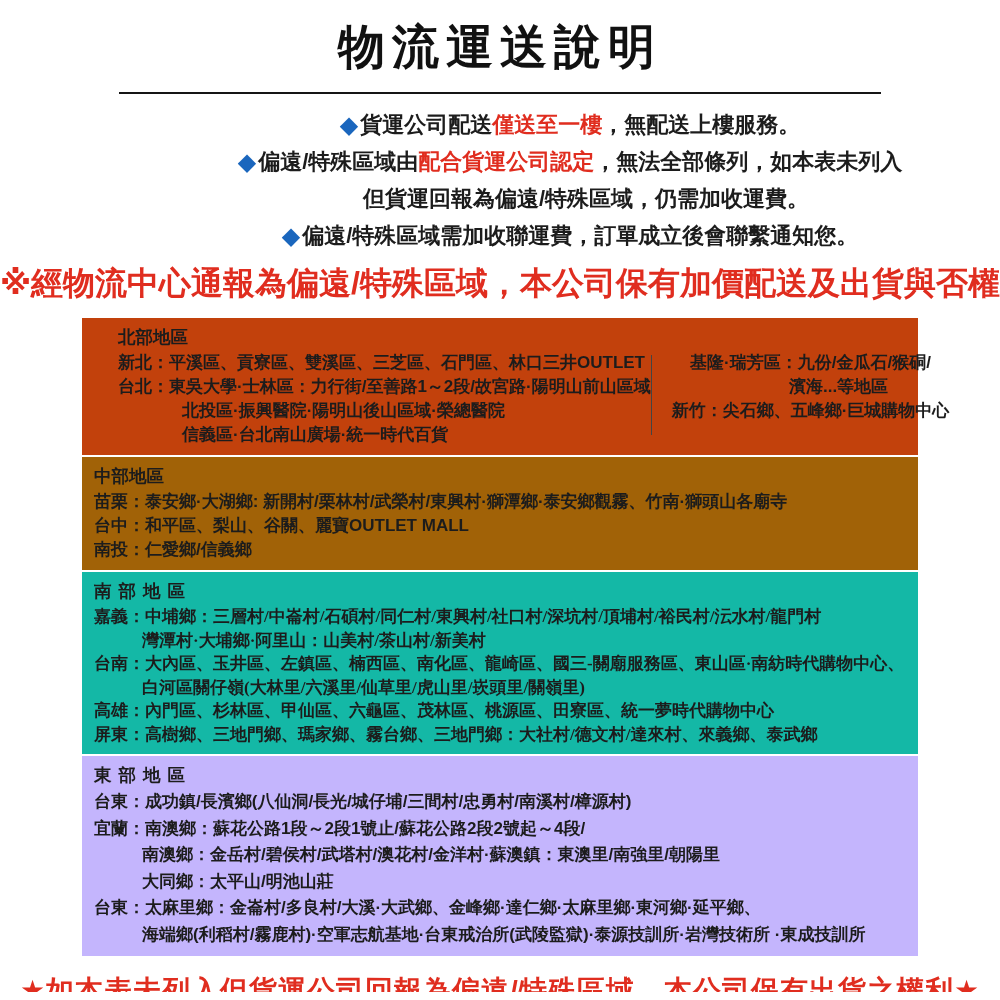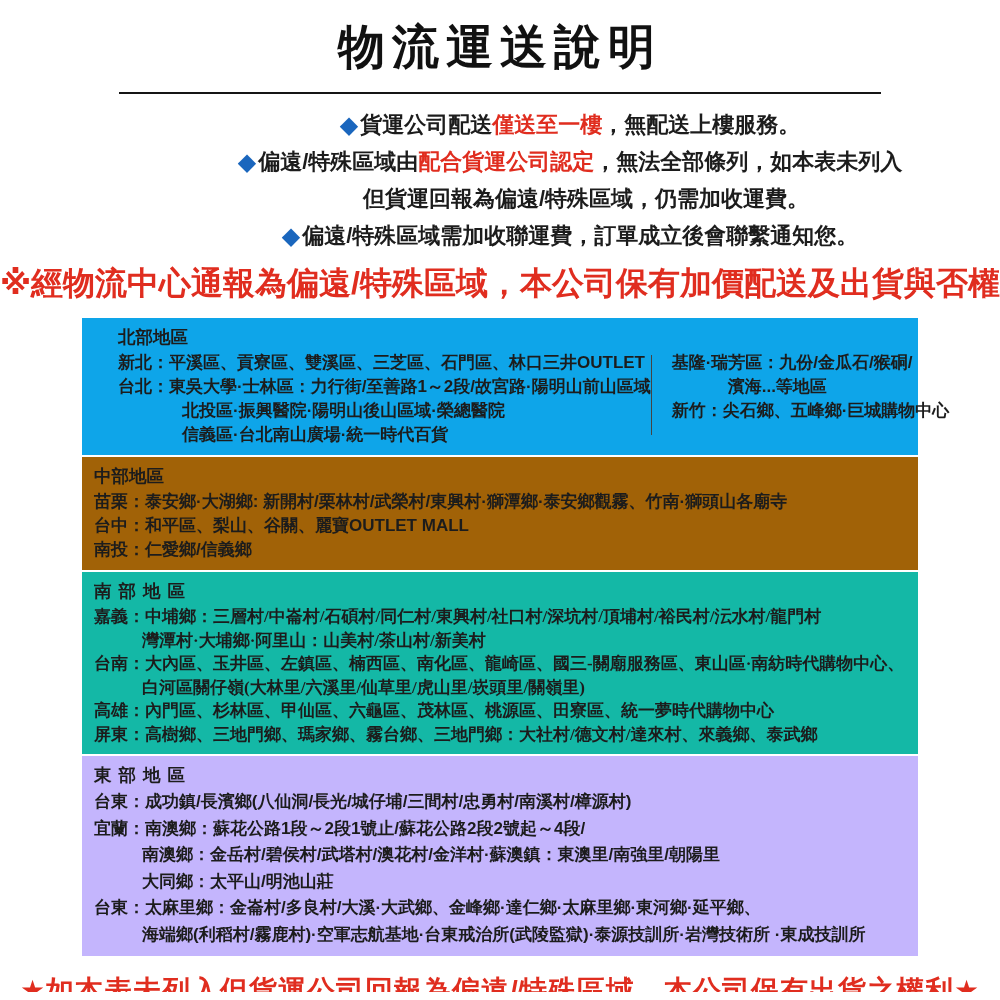--- a/index.html
+++ b/index.html
@@ -53,39 +53,39 @@
     box-sizing:border-box;
     width:836px;
     padding:7px 12px 8px 12px;
     margin-bottom:2px;
     font-size:17px;
     font-weight:bold;
   }
   .region-title { font-size:17.5px; font-weight:bold; margin-bottom:2px; }
   .spaced { letter-spacing:7px; }
   .line { line-height:24px; white-space:nowrap; }
-  .north  { background:#0ea5e9;padding-left:36px; }
+  .north  { background:#c2410c;padding-left:36px; }
   .central{ background:#a16207; }
   .south  { background:#14b8a6; }
   .east   { background:#c4b5fd; }
   .east .line { line-height:26.5px; }
   .south .line { line-height:23.5px;font-family:Liberation Serif, serif; }
   .ind24 { padding-left:24px; }
   .ind48 { padding-left:48px; }
   .ind56 { padding-left:56px; }
   .ind64 { padding-left:64px; }
   .north-cols { display:flex; }
   .north-left { flex:1 1 auto; }
   .vdivider {
     width:0;
     border-left:1.5px solid #444;
     height:80px;
     margin-top:4px;
   }
-  .north-right { width:292px; padding-left:20px; }
+  .north-right { width:292px; padding-left:20px;text-align:center; }
   .footer {
     text-align:center;
     font-size:28px;
     font-weight:bold;
     color:#e02d1f;
     margin-top:16px;
     letter-spacing:1px;
     white-space:nowrap;
   }
 </style>

